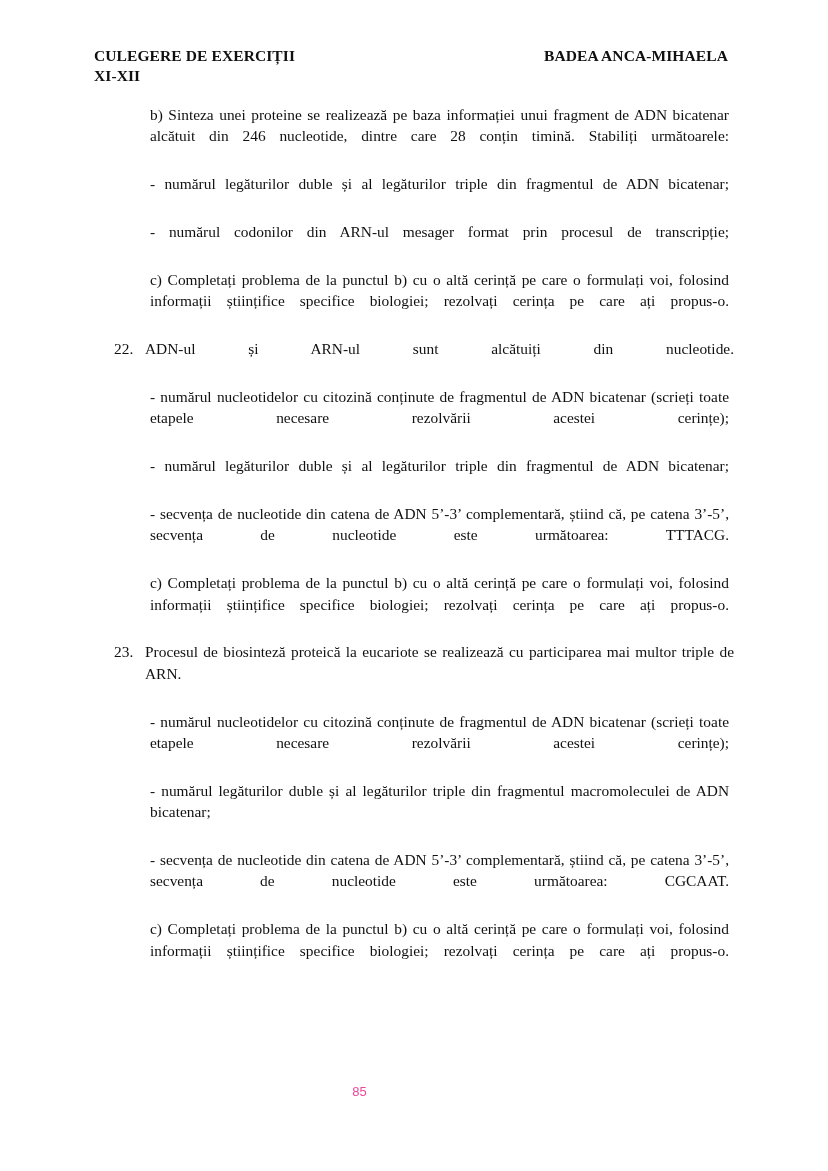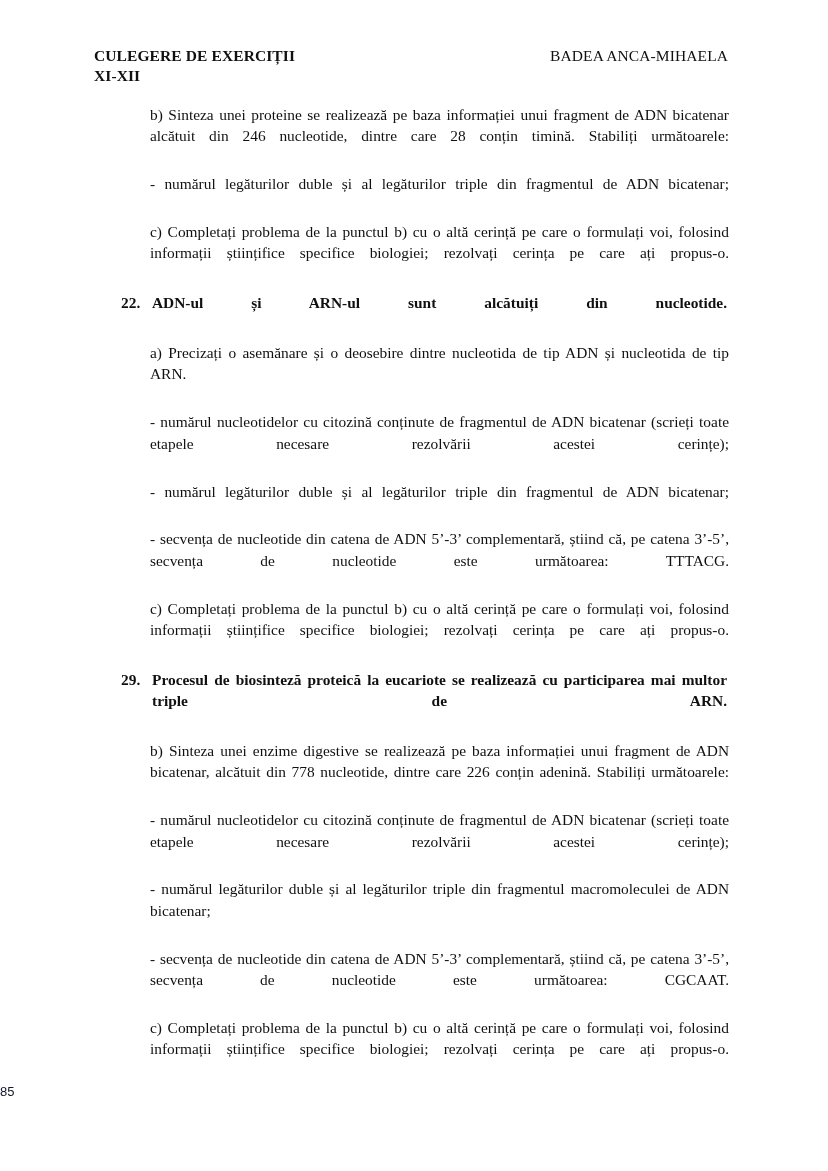--- a/index.html
+++ b/index.html
@@ -44,21 +44,21 @@
 
   .header-left .line2 {
     display: block;
     width: 215px;
   }
 
   .header-right {
     position: absolute;
     right: 6px;
     top: 0;
-    font-weight: normal;
+    font-weight: bold;
     font-size: 15.5px;
     letter-spacing: 0.1px;
     line-height: 20px;
     white-space: nowrap;
   }
 
   
   .body-col {
     position: absolute;
     left: 114px;
@@ -78,74 +78,74 @@
 
   
   .p::after {
     content: "";
     display: inline-block;
     width: 100%;
   }
 
   
   .item {
-    margin: 7px;
+    margin: 0;
     padding: 0 0 0 31px;
     text-indent: -31px;
-    font-weight: bold;
+    font-weight: normal;
     text-align: justify;
   }
   .item::after {
     content: "";
     display: inline-block;
     width: 100%;
   }
 
   .item .num {
     display: inline-block;
     width: 31px;
     text-indent: 0;
   }
 
   
   .folio {
     position: absolute;
     left: 0;
     top: 1084px;
     width: 719px;
+    text-align: center;
     font-family: "Liberation Sans", "DejaVu Sans", sans-serif;
     font-size: 13px;
-    color: #0f172a;
+    color: #ec4899;
   }
 </style>
 </head>
 <body>
 
 <div class="page">
 
   <div class="header">
     <div class="header-left">
       <span>CULEGERE DE EXERCIȚII</span>
       <span class="line2">XI-XII</span>
     </div>
     <div class="header-right">BADEA ANCA-MIHAELA</div>
   </div>
 
   <div class="body-col">
       <p class="p">b) Sinteza unei proteine se realizează pe baza informației unui fragment de ADN bicatenar alcătuit din 246 nucleotide, dintre care 28 conțin timină. Stabiliți următoarele:</p>
       <p class="p">- numărul legăturilor duble și al legăturilor triple din fragmentul de ADN bicatenar;</p>
+      <p class="p">- numărul codonilor din ARN-ul mesager format prin procesul de transcripție;</p>
       <p class="p">c) Completați problema de la punctul b) cu o altă cerință pe care o formulați voi, folosind informații științifice specifice biologiei; rezolvați cerința pe care ați propus-o.</p>
       <p class="item"><span class="num">22.</span><span>ADN-ul și ARN-ul sunt alcătuiți din nucleotide.</span></p>
-      <p class="p">a) Precizați o asemănare și o deosebire dintre nucleotida de tip ADN și nucleotida de tip ARN.</p>
       <p class="p">- numărul nucleotidelor cu citozină conținute de fragmentul de ADN bicatenar (scrieți toate etapele necesare rezolvării acestei cerințe);</p>
       <p class="p">- numărul legăturilor duble și al legăturilor triple din fragmentul de ADN bicatenar;</p>
       <p class="p">- secvența de nucleotide din catena de ADN 5’-3’ complementară, știind că, pe catena 3’-5’, secvența de nucleotide este următoarea: TTTACG.</p>
       <p class="p">c) Completați problema de la punctul b) cu o altă cerință pe care o formulați voi, folosind informații științifice specifice biologiei; rezolvați cerința pe care ați propus-o.</p>
-      <p class="item"><span class="num">29.</span><span>Procesul de biosinteză proteică la eucariote se realizează cu participarea mai multor triple de ARN.</span></p>
-      <p class="p">b) Sinteza unei enzime digestive se realizează pe baza informației unui fragment de ADN bicatenar, alcătuit din 778 nucleotide, dintre care 226 conțin adenină. Stabiliți următoarele:</p>
+      <p class="item"><span class="num">23.</span><span>Procesul de biosinteză proteică la eucariote se realizează cu participarea mai multor triple de ARN.</span></p>
       <p class="p">- numărul nucleotidelor cu citozină conținute de fragmentul de ADN bicatenar (scrieți toate etapele necesare rezolvării acestei cerințe);</p>
       <p class="p">- numărul legăturilor duble și al legăturilor triple din fragmentul macromoleculei de ADN bicatenar;</p>
       <p class="p">- secvența de nucleotide din catena de ADN 5’-3’ complementară, știind că, pe catena 3’-5’, secvența de nucleotide este următoarea: CGCAAT.</p>
       <p class="p">c) Completați problema de la punctul b) cu o altă cerință pe care o formulați voi, folosind informații științifice specifice biologiei; rezolvați cerința pe care ați propus-o.</p>
     </div>
 
   <div class="folio">85</div>
 
 </div>
 

